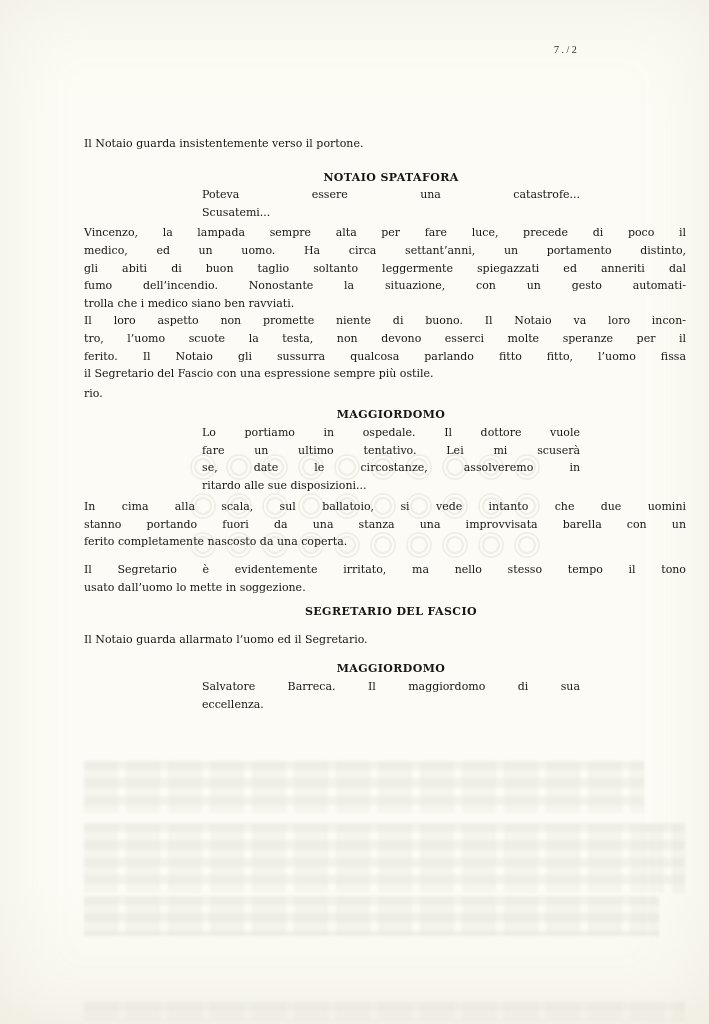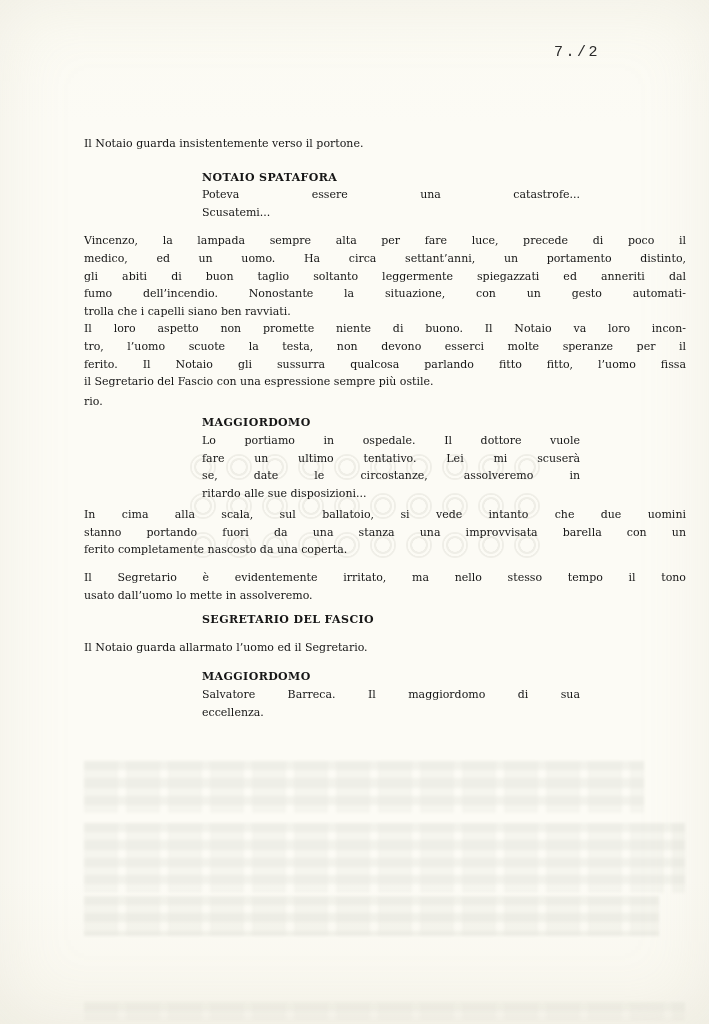--- a/index.html
+++ b/index.html
@@ -9,33 +9,33 @@
     margin:0 auto;
     background:#fcfbf5;
     background-image:linear-gradient(180deg, rgba(250,249,240,.6) 0%, rgba(252,251,245,0) 12%, rgba(252,251,245,0) 86%, rgba(246,244,234,.7) 100%);
     box-shadow:inset 0 0 70px rgba(195,190,165,.18);
     overflow:hidden;
     font-family:"DejaVu Serif", serif;
     color:#161616;
   }
   .pagenum{
     position:absolute;top:44px;left:554px;
-    font-family:Liberation Mono, monospace;
-    font-size:15px;letter-spacing:2.5px;color:#2a2a2a;
+    font-family:Liberation Serif, serif;
+    font-size:10px;letter-spacing:2.5px;color:#2a2a2a;
   }
   .textcol{
     position:absolute;left:84px;top:135px;width:602px;
     font-size:11px;line-height:17.6px;
   }
   .ln{white-space:nowrap;overflow:visible;}
   .j{text-align:justify;text-align-last:justify;text-justify:inter-word;}
   .lx{text-align:left;}
   .dlg{margin-left:118px;width:378px;}
-  .cue{font-weight:bold;letter-spacing:.4px;white-space:nowrap;}
-  .m16{margin-top:16px}.m11{margin-top:11px}.m2{margin-top:2px}
+  .cue{font-weight:bold;text-align:center;letter-spacing:.4px;white-space:nowrap;}
+  .m16{margin-top:16px}.m11{margin-top:3px}.m2{margin-top:2px}
   .m4{margin-top:4px}.m10{margin-top:10px}.m7{margin-top:7px}.m12{margin-top:12px}
   
   .wmark{
     position:absolute;left:186px;top:448px;width:360px;height:120px;
     background-image:
       radial-gradient(circle at 17px 19px, rgba(0,0,0,0) 6.5px, rgba(152,150,134,.65) 7px, rgba(152,150,134,.65) 8.5px, rgba(0,0,0,0) 9.5px, rgba(0,0,0,0) 11px, rgba(152,150,134,.6) 11.5px, rgba(152,150,134,.6) 12.5px, rgba(0,0,0,0) 13.5px);
     background-size:36px 39px;
     filter:blur(.6px);
     opacity:.20;
     pointer-events:none;
@@ -75,21 +75,21 @@
       <div class="cue">NOTAIO SPATAFORA</div>
       <div class="ln j">Poteva essere una catastrofe...</div>
       <div class="ln lx">Scusatemi...</div>
     </div>
 
     <div class="blk m11">
       <div class="ln j">Vincenzo, la lampada sempre alta per fare luce, precede di poco il</div>
       <div class="ln j">medico, ed un uomo. Ha circa settant’anni, un portamento distinto,</div>
       <div class="ln j">gli abiti di buon taglio soltanto leggermente spiegazzati ed anneriti dal</div>
       <div class="ln j">fumo dell’incendio. Nonostante la situazione, con un gesto automati-</div>
-      <div class="ln lx">trolla che i capelli siano ben ravviati.</div>
+      <div class="ln lx">trolla che i medico siano ben ravviati.</div>
       <div class="ln j">Il loro aspetto non promette niente di buono. Il Notaio va loro incon-</div>
       <div class="ln j">tro, l’uomo scuote la testa, non devono esserci molte speranze per il</div>
       <div class="ln j">ferito. Il Notaio gli sussurra qualcosa parlando fitto fitto, l’uomo fissa</div>
       <div class="ln lx">il Segretario del Fascio con una espressione sempre più ostile.</div>
     </div>
 
     <div class="blk m2">
       <div class="ln lx">rio.</div>
     </div>
 
@@ -102,21 +102,21 @@
     </div>
 
     <div class="blk m4">
       <div class="ln j">In cima alla scala, sul ballatoio, si vede intanto che due uomini</div>
       <div class="ln j">stanno portando fuori da una stanza una improvvisata barella con un</div>
       <div class="ln lx">ferito completamente nascosto da una coperta.</div>
     </div>
 
     <div class="blk m10">
       <div class="ln j">Il Segretario è evidentemente irritato, ma nello stesso tempo il tono</div>
-      <div class="ln lx">usato dall’uomo lo mette in assolveremo.</div>
+      <div class="ln lx">usato dall’uomo lo mette in soggezione.</div>
     </div>
 
     <div class="blk m7 dlg">
       <div class="cue">SEGRETARIO DEL FASCIO</div>
     </div>
 
     <div class="blk m10">
       <div class="ln lx">Il Notaio guarda allarmato l’uomo ed il Segretario.</div>
     </div>
 

